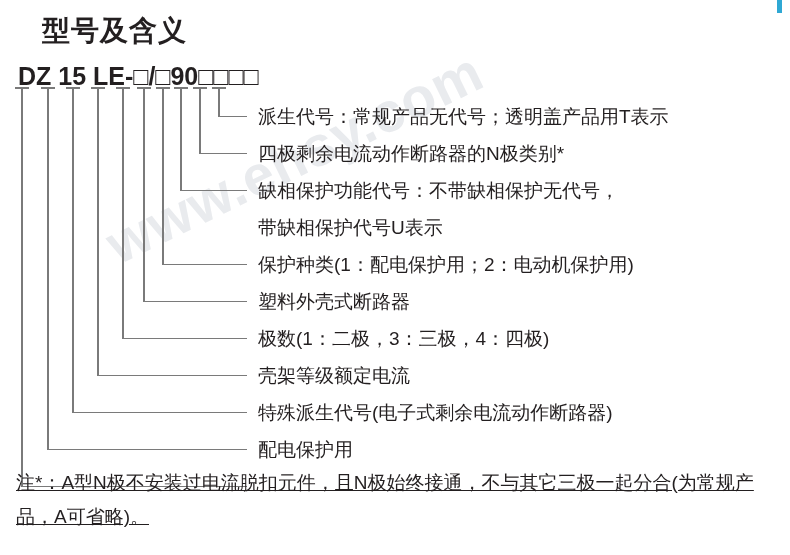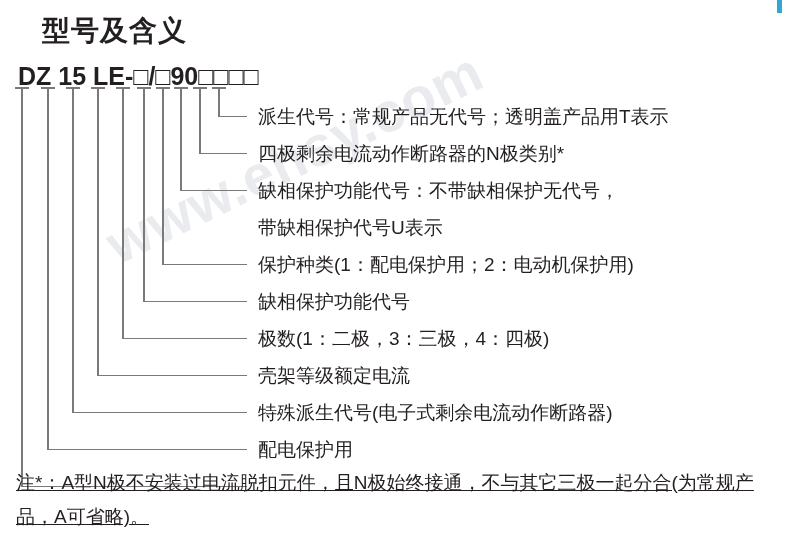--- a/index.html
+++ b/index.html
@@ -157,21 +157,21 @@
       <line x1="219" y1="88" x2="219" y2="116.5" stroke="#7a7a7a" stroke-width="1.3" shape-rendering="crispEdges"></line>
       <line x1="219" y1="116.5" x2="247" y2="116.5" stroke="#7a7a7a" stroke-width="1.3" shape-rendering="crispEdges"></line>
     </svg>
 
   <div class="labels">
       <div class="label-row">派生代号：常规产品无代号；透明盖产品用T表示</div>
       <div class="label-row">四极剩余电流动作断路器的N极类别*</div>
       <div class="label-row">缺相保护功能代号：不带缺相保护无代号，</div>
       <div class="label-row">带缺相保护代号U表示</div>
       <div class="label-row">保护种类(1：配电保护用；2：电动机保护用)</div>
-      <div class="label-row">缺相保护功能代号</div>
+      <div class="label-row">塑料外壳式断路器</div>
       <div class="label-row">极数(1：二极，3：三极，4：四极)</div>
       <div class="label-row">壳架等级额定电流</div>
       <div class="label-row">特殊派生代号(电子式剩余电流动作断路器)</div>
       <div class="label-row">配电保护用</div>
     </div>
 
   <div class="footnote">
     <div>注*：A型N极不安装过电流脱扣元件，且N极始终接通，不与其它三极一起分合(为常规产</div>
     <div>品，A可省略)。</div>
   </div>

